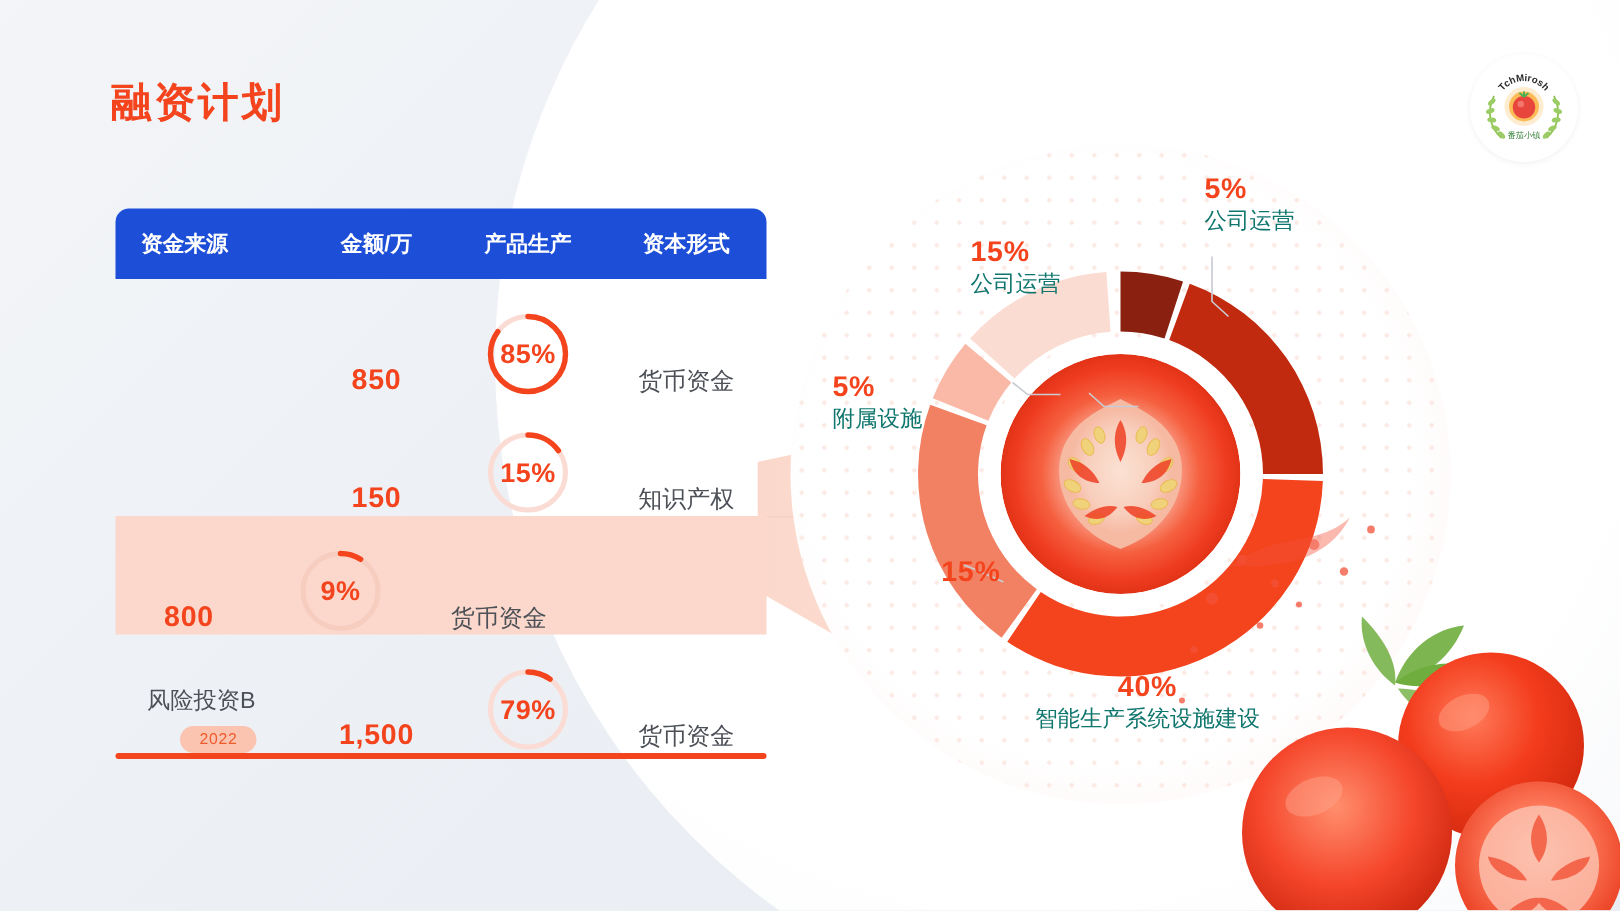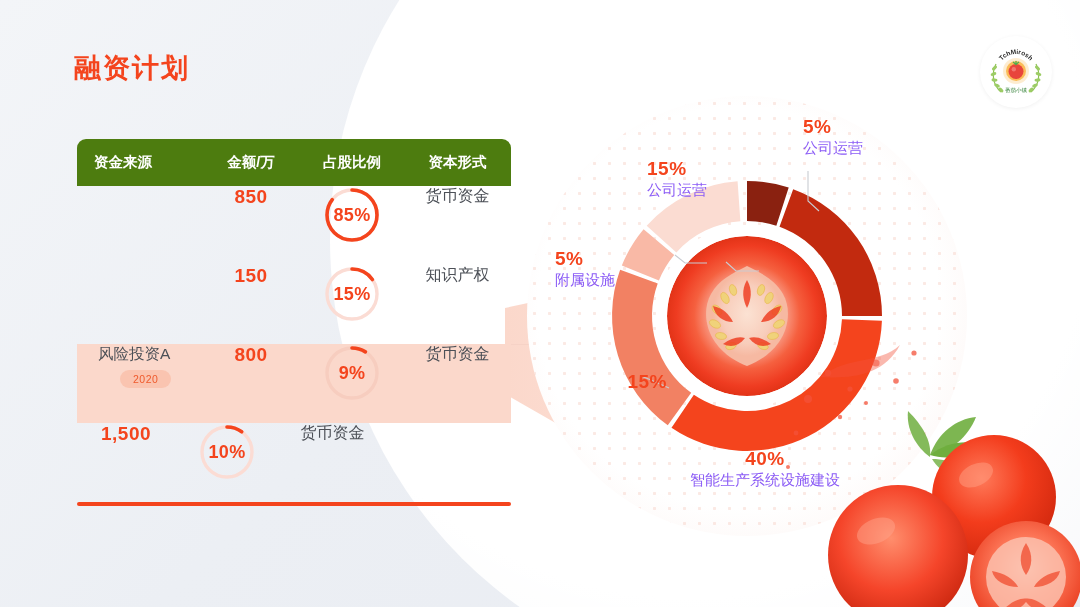--- a/index.html
+++ b/index.html
@@ -41,34 +41,34 @@
   }
   .logo svg{ display:block; }
 
   
   .table{
     position:absolute; left:77px; top:139px;
     width:434px;
   }
   .thead{
     height:47px;
-    background:#4d7c0f;
+    background:#1d4ed8;
     border-radius:9px 9px 0 0;
     display:flex; align-items:center;
     color:#fff; font-size:14.5px; font-weight:bold;
   }
   .c1{ width:125px; padding-left:17px; }
   .c2{ width:98px; text-align:center; }
   .c3{ width:104px; text-align:center; }
   .c4{ width:107px; text-align:center; }
 
   .tbody{ position:relative; }
   .row{
     height:79px;
-    display:flex; align-items:flex-start;
+    display:flex; align-items:flex-end;
     position:relative;
   }
   .row.hl{ background:#fbd8cb; }
   .row .c1,.row .c2,.row .c3,.row .c4{ display:flex; align-items:center; }
   .row .c1{ justify-content:flex-start; }
   .row .c2,.row .c3,.row .c4{ justify-content:center; }
 
   .src-name{
     font-size:15.5px; color:#4c5057; line-height:1.35;
     display:flex; flex-direction:column; align-items:center;
@@ -147,21 +147,21 @@
     width:160px; height:160px; border-radius:50%;
     overflow:hidden;
     box-shadow:0 0 0 11px #ffffff;
   }
 
   .lbl{ position:absolute; white-space:nowrap; }
   .lbl .p{
     font-size:19px; font-weight:bold; color:#f4441d; letter-spacing:.5px;
   }
   .lbl .t{
-    font-size:15px; color:#8b5cf6; line-height:1.25; margin-top:1px;
+    font-size:15px; color:#0f766e; line-height:1.25; margin-top:1px;
   }
   .lbl.right{ text-align:right; }
 
   
   .photo{
     position:absolute; right:0; bottom:0;
     width:300px; height:270px;
     overflow:hidden;
     pointer-events:none;
   }
@@ -219,21 +219,21 @@
     </linearGradient>
   </defs>
   <path d="M0 40 L0 126 L178 228 L178 2 Z" fill="url(#fg)"></path>
 </svg>
 
 <div class="table">
 
   <div class="thead">
     <div class="c1">资金来源</div>
     <div class="c2">金额/万</div>
-    <div class="c3">占股比例</div>
+    <div class="c3">产品生产</div>
     <div class="c4">资本形式</div>
   </div>
 
   <div class="tbody">
 
 
     <div class="row">
       <div class="c1"></div>
       <div class="c2">
           <span class="amount">850</span>
@@ -267,54 +267,54 @@
           </svg>
           <span class="pct">15%</span>
         </div>
       </div>
       <div class="c4">
           <span class="form">知识产权</span>
         </div>
     </div>
 
     <div class="row hl">
-      <div class="c1">
-        <div class="src-name">
-          <span class="nm">风险投资A</span>
-          <span class="badge">2020</span>
-        </div>
-      </div>
       <div class="c2">
           <span class="amount">800</span>
         </div>
       <div class="c3">
         <div class="ring">
           <svg width="58" height="58" viewBox="0 0 58 58">
             <circle cx="29" cy="29" r="25" fill="none" stroke="#f7cdbf" stroke-width="3.4"></circle>
             <circle cx="29" cy="29" r="25" fill="none" stroke="#f4441d" stroke-width="3.6" stroke-linecap="round" stroke-dasharray="14.1 157.1"></circle>
           </svg>
           <span class="pct">9%</span>
         </div>
       </div>
       <div class="c4">
           <span class="form">货币资金</span>
         </div>
     </div>
 
     <div class="row">
+      <div class="c1">
+        <div class="src-name">
+          <span class="nm">风险投资B</span>
+          <span class="badge">2022</span>
+        </div>
+      </div>
       <div class="c2">
           <span class="amount">1,500</span>
         </div>
       <div class="c3">
         <div class="ring">
           <svg width="58" height="58" viewBox="0 0 58 58">
             <circle cx="29" cy="29" r="25" fill="none" stroke="#fbdcd4" stroke-width="3.4"></circle>
             <circle cx="29" cy="29" r="25" fill="none" stroke="#f4441d" stroke-width="3.6" stroke-linecap="round" stroke-dasharray="15.7 157.1"></circle>
           </svg>
-          <span class="pct">10%</span>
+          <span class="pct">79%</span>
         </div>
       </div>
       <div class="c4">
           <span class="form">货币资金</span>
         </div>
     </div>
 
     <div style="position:relative;height:8px;">
       <div class="bottom-bar"></div>
     </div>

